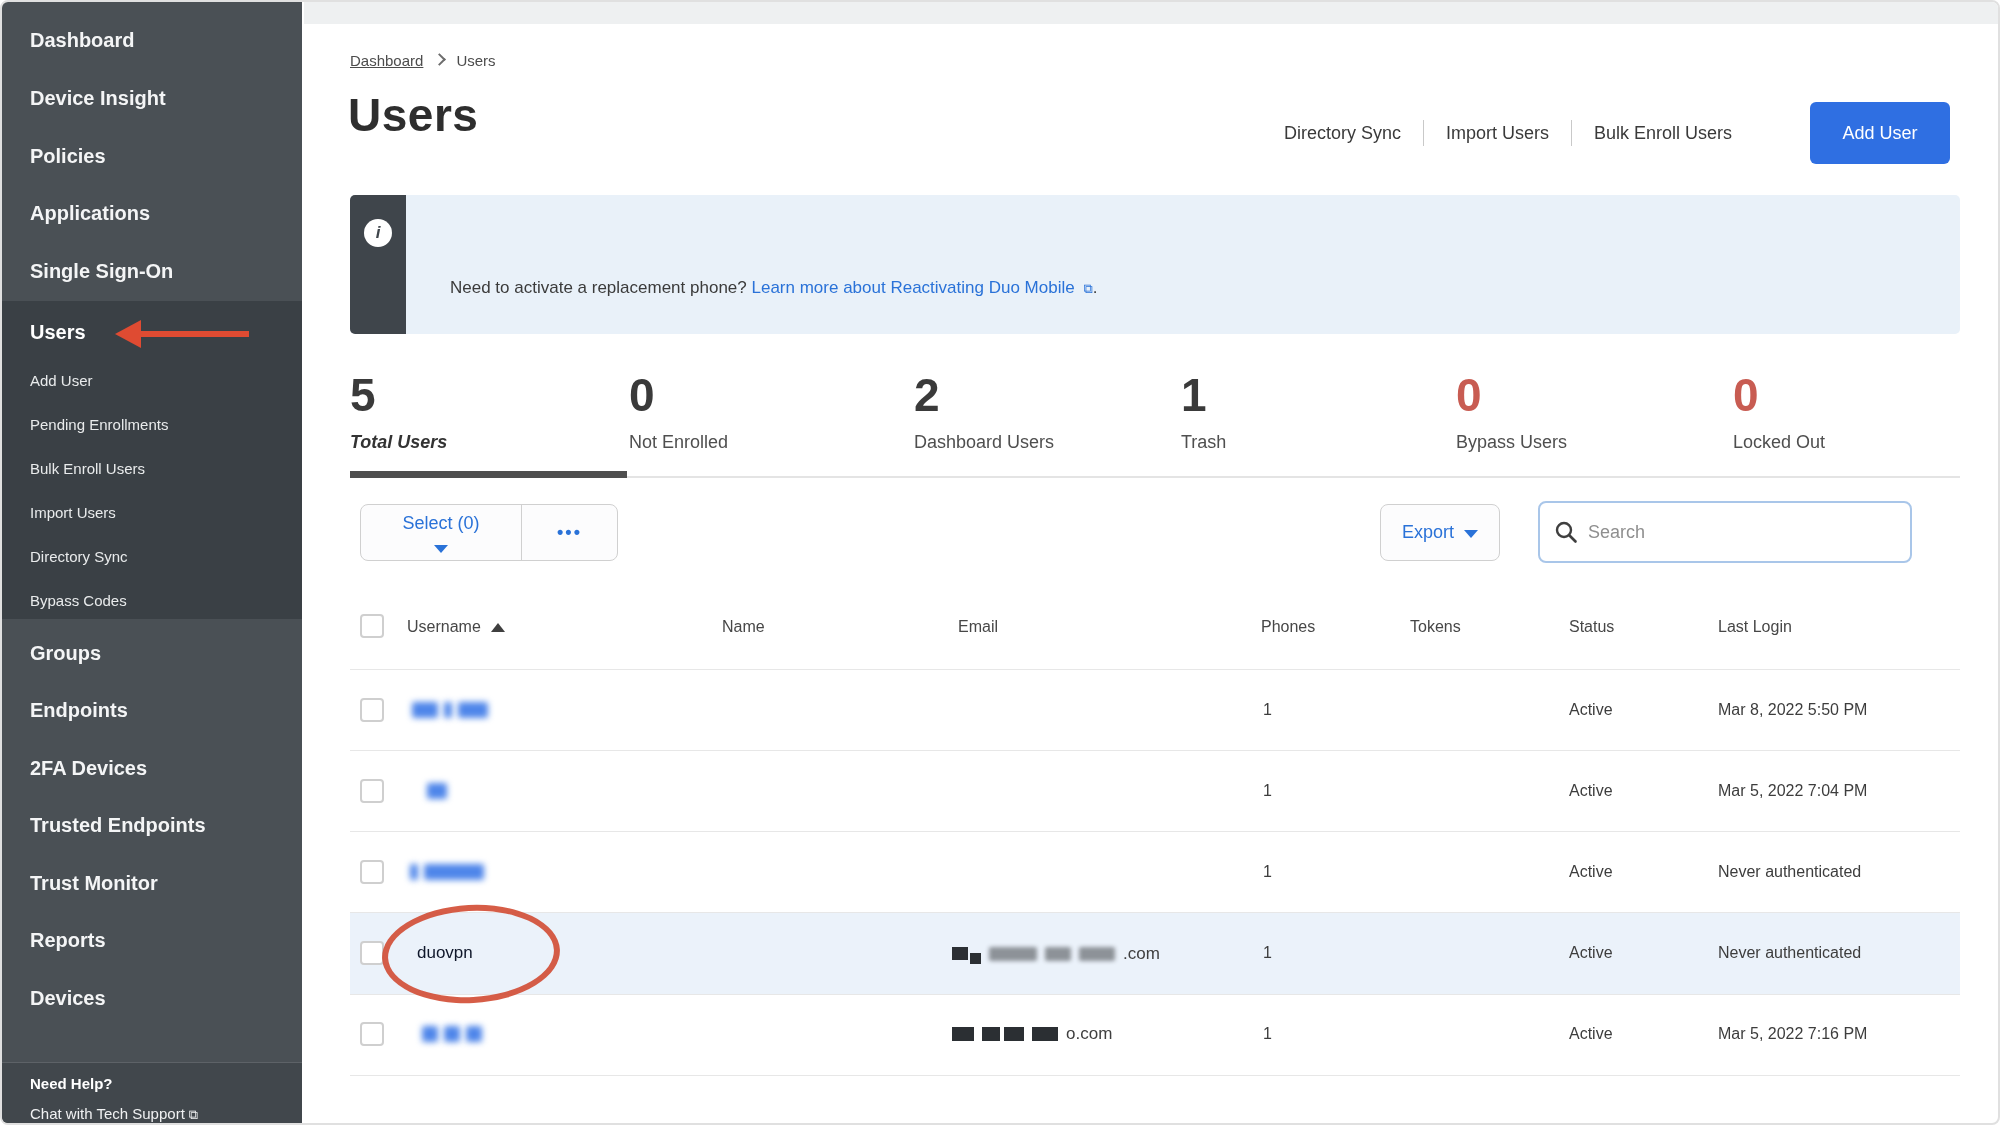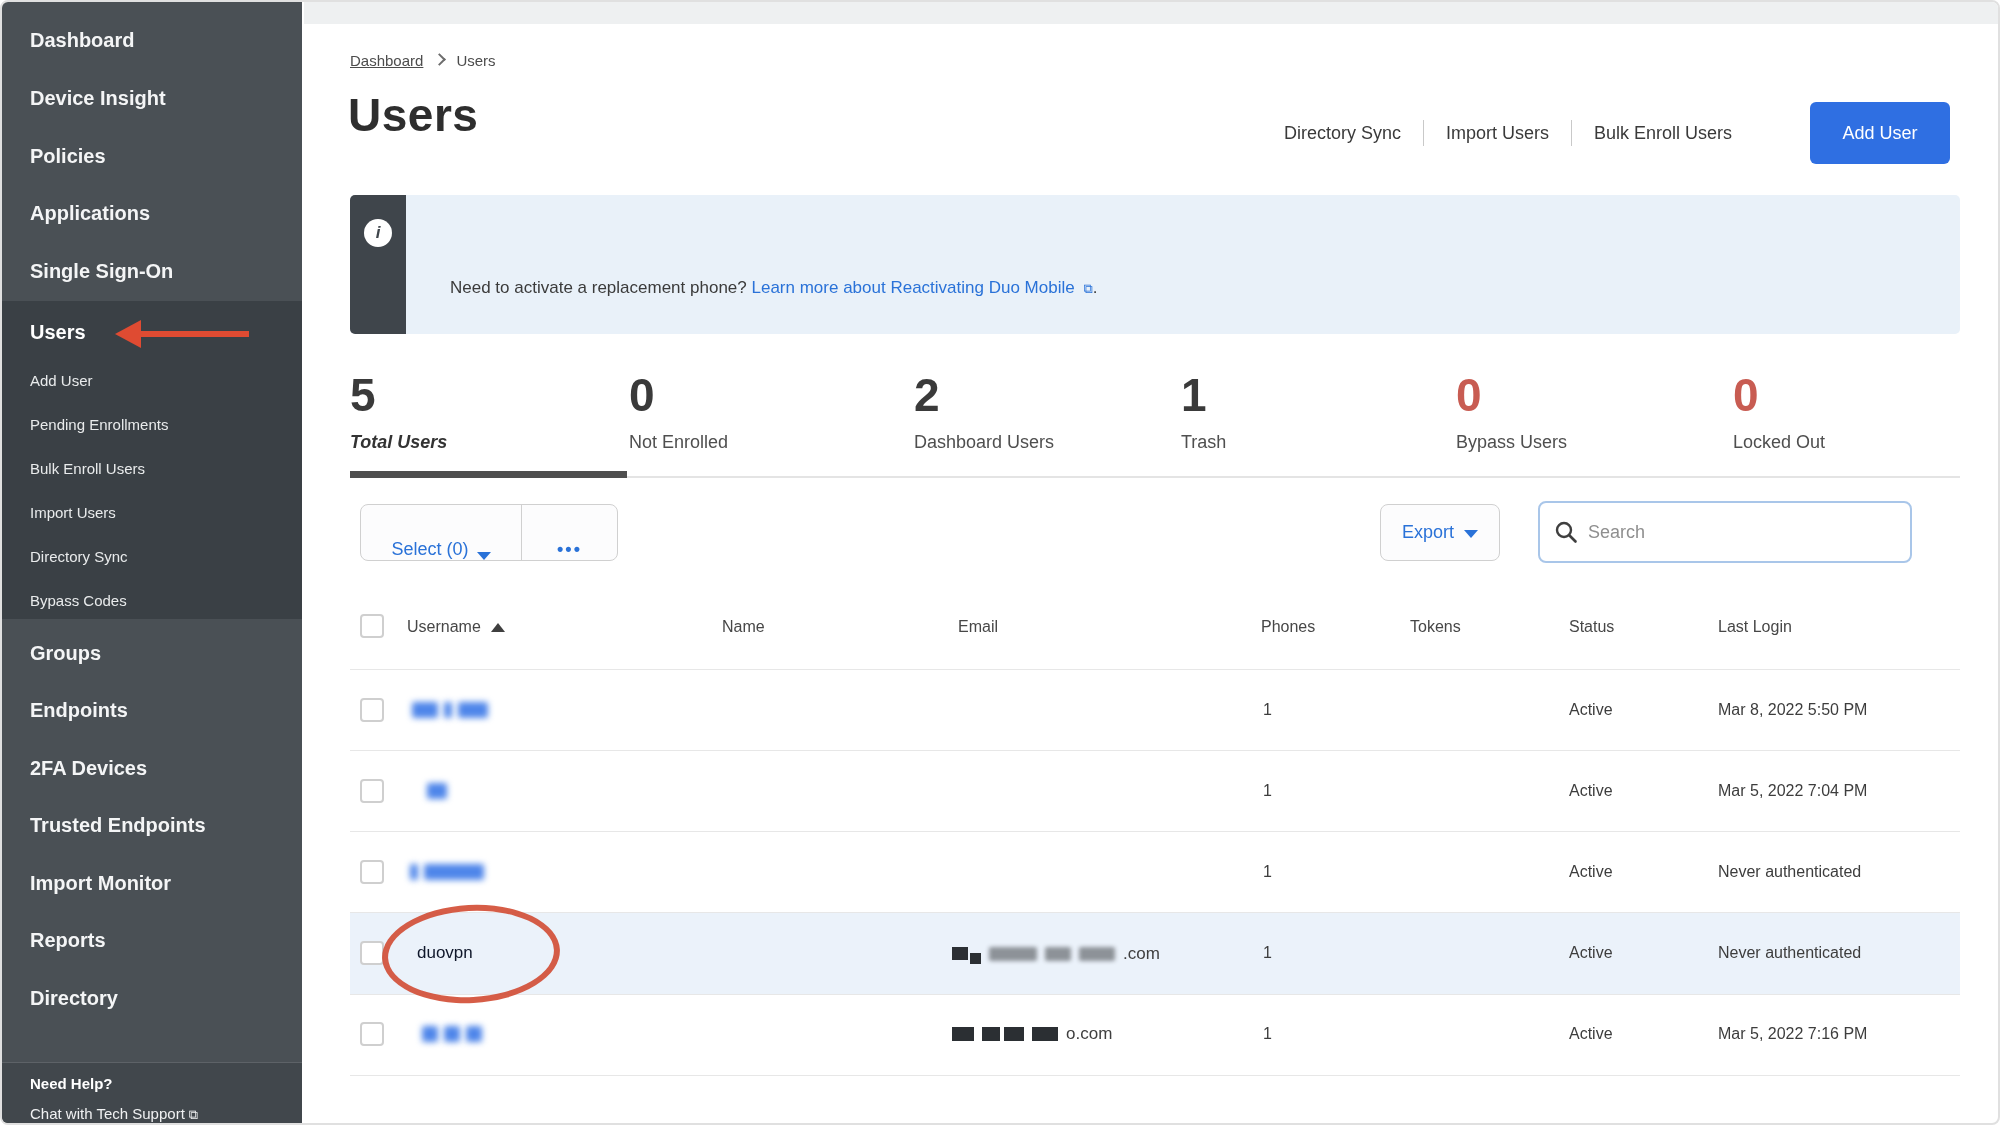--- a/index.html
+++ b/index.html
@@ -52,21 +52,21 @@
   .stat { position:absolute; top:368px; cursor:pointer; }
   .stat-num { font-size:46px; font-weight:700; color:#3a3a3a; line-height:50px; }
   .stat-num.red { color:#c85c52; }
   .stat-label { margin-top:12px; font-size:18px; color:#4f4f4f; white-space:nowrap; }
   .stat-label.bold { font-weight:700; color:#333;font-style:italic; }
   .tab-line { position:absolute; left:348px; top:474px; width:1610px; height:2px; background:#e4e4e4; }
   .tab-active-bar { position:absolute; left:348px; top:469px; width:277px; height:7px; background:#4e4e4e; }
 
   
   .btn-group { position:absolute; left:358px; top:502px; height:57px; display:flex; border:1px solid #d0d0d0; border-radius:8px; background:#fcfcfd; overflow:hidden; }
-  .grp-btn { display:flex; align-items:flex-end; justify-content:center; gap:8px; color:#2a72d8; font-size:18px; font-weight:500; cursor:pointer; }
+  .grp-btn { display:flex; align-items:center; justify-content:center; gap:8px; color:#2a72d8; font-size:18px; font-weight:500; cursor:pointer;flex-direction:column; }
   .grp-btn.first { width:160px; }
   .grp-btn.second { width:96px; border-left:1px solid #d0d0d0; letter-spacing:2px; font-weight:700; }
   .caret { width:0; height:0; border-left:7px solid transparent; border-right:7px solid transparent; border-top:8px solid #2a72d8; margin-top:3px; }
   .export-btn { position:absolute; left:1378px; top:502px; width:120px; height:57px; border:1px solid #d0d0d0; border-radius:8px; background:#fcfcfd;
                 display:flex; align-items:center; justify-content:center; gap:10px; color:#2a72d8; font-size:18px; font-weight:500; cursor:pointer; }
   .search-box { position:absolute; left:1536px; top:499px; width:374px; height:62px; border:2px solid #a9c6e9; border-radius:8px; background:#fff;
                 display:flex; align-items:center; padding:0 14px; gap:10px; }
   .search-box input { border:none; outline:none; flex:1; font-size:18px; color:#333; font-family:"Liberation Sans",sans-serif; background:transparent; }
   .search-box input::placeholder { color:#8f8f8f; }
 
@@ -107,23 +107,23 @@
       <div class="sb-sub" style="top:159px">Bulk Enroll Users</div>
       <div class="sb-sub" style="top:203px">Import Users</div>
       <div class="sb-sub" style="top:247px">Directory Sync</div>
       <div class="sb-sub" style="top:291px">Bypass Codes</div>
     </div>
 
     <div class="sb-item" style="top:640px">Groups</div>
     <div class="sb-item" style="top:697px">Endpoints</div>
     <div class="sb-item" style="top:755px">2FA Devices</div>
     <div class="sb-item" style="top:812px">Trusted Endpoints</div>
-    <div class="sb-item" style="top:870px">Import Monitor</div>
+    <div class="sb-item" style="top:870px">Trust Monitor</div>
     <div class="sb-item" style="top:927px">Reports</div>
-    <div class="sb-item" style="top:985px">Directory</div>
+    <div class="sb-item" style="top:985px">Devices</div>
 
     <div class="sb-footer">
       <div class="sb-help">Need Help?</div>
       <div class="sb-chat">
         <span>Chat with Tech Support</span><span class="ext">⧉</span>
       </div>
     </div>
   </div>
 
   <div class="arrow">

